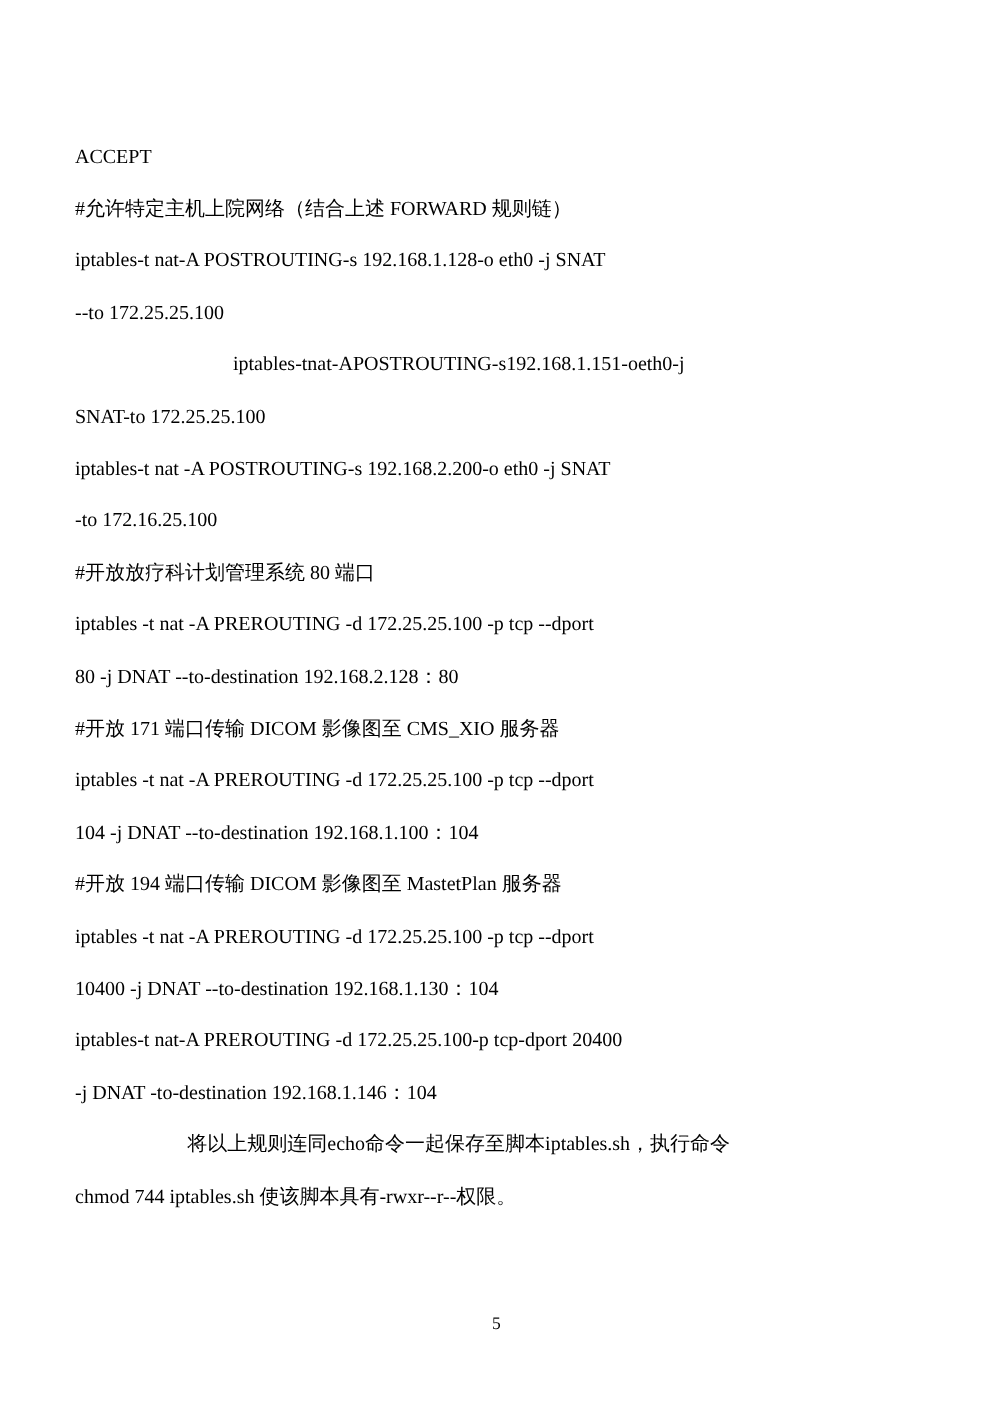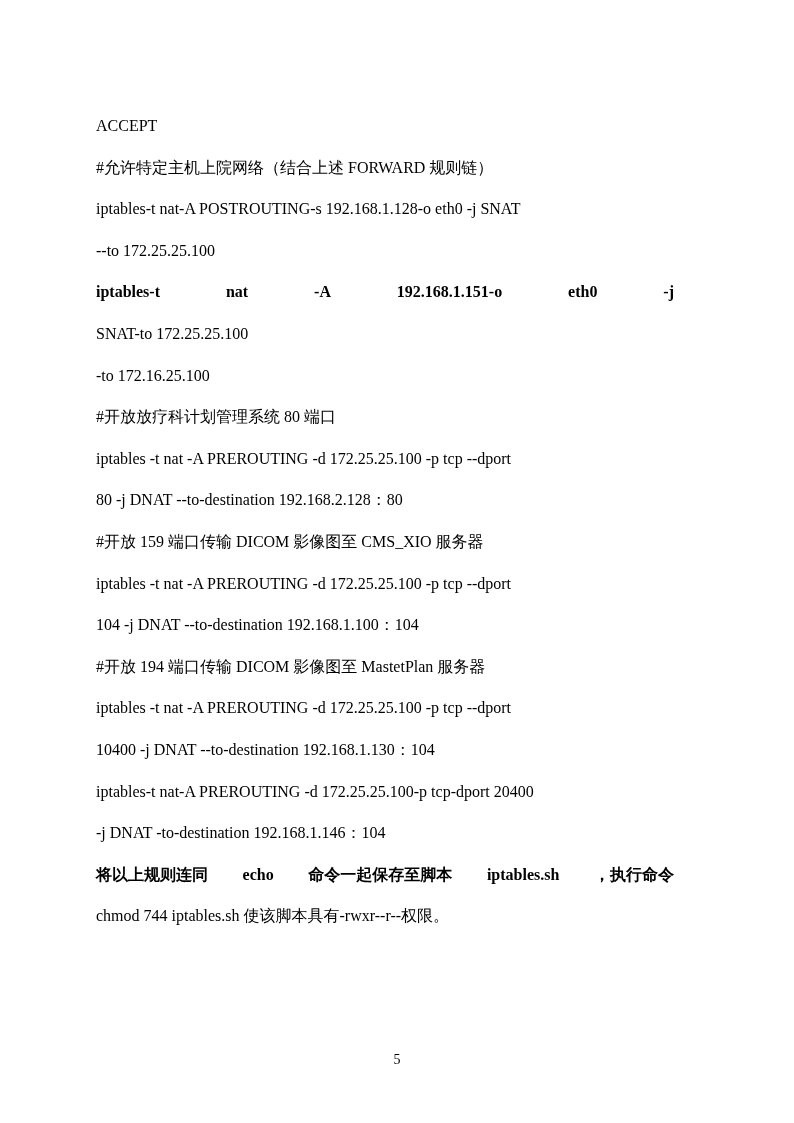--- a/index.html
+++ b/index.html
@@ -7,30 +7,29 @@
     padding: 0;
     width: 794px;
     height: 1123px;
     background: #ffffff;
     font-family: "SimSun", "宋体", serif;
     font-size: 16px;
     color: #000000;
     position: relative;
   }
   .page-content {
-    padding: 105px 120px 0 96px;
+    padding: 105px 120px 0 60px;
     line-height: 2.6;
   }
   .line {
     white-space: nowrap;
   }
   .line.justify {
     display: flex;
-    justify-content: space-between;
-    font-weight: bold;
+    justify-content: center;
   }
   .line.justify > span {
     white-space: nowrap;
   }
   .page-number {
     position: absolute;
     bottom: 55px;
     left: 0;
     width: 100%;
     text-align: center;
@@ -43,30 +42,32 @@
 
 <div class="page-content" id="content">
     <div class="line">ACCEPT</div>
     <div class="line">#允许特定主机上院网络（结合上述 FORWARD 规则链）</div>
     <div class="line">iptables-t nat-A POSTROUTING-s 192.168.1.128-o eth0 -j SNAT</div>
     <div class="line">--to 172.25.25.100</div>
     <div class="line justify">
       <span>iptables-t</span>
       <span>nat</span>
       <span>-A</span>
+      <span>POSTROUTING-s</span>
       <span>192.168.1.151-o</span>
       <span>eth0</span>
       <span>-j</span>
     </div>
     <div class="line">SNAT-to 172.25.25.100</div>
+    <div class="line">iptables-t nat -A POSTROUTING-s 192.168.2.200-o eth0 -j SNAT</div>
     <div class="line">-to 172.16.25.100</div>
     <div class="line">#开放放疗科计划管理系统 80 端口</div>
     <div class="line">iptables -t nat -A PREROUTING -d 172.25.25.100 -p tcp --dport</div>
     <div class="line">80 -j DNAT --to-destination 192.168.2.128：80</div>
-    <div class="line">#开放 159 端口传输 DICOM 影像图至 CMS_XIO 服务器</div>
+    <div class="line">#开放 171 端口传输 DICOM 影像图至 CMS_XIO 服务器</div>
     <div class="line">iptables -t nat -A PREROUTING -d 172.25.25.100 -p tcp --dport</div>
     <div class="line">104 -j DNAT --to-destination 192.168.1.100：104</div>
     <div class="line">#开放 194 端口传输 DICOM 影像图至 MastetPlan 服务器</div>
     <div class="line">iptables -t nat -A PREROUTING -d 172.25.25.100 -p tcp --dport</div>
     <div class="line">10400 -j DNAT --to-destination 192.168.1.130：104</div>
     <div class="line">iptables-t nat-A PREROUTING -d 172.25.25.100-p tcp-dport 20400</div>
     <div class="line">-j DNAT -to-destination 192.168.1.146：104</div>
     <div class="line justify">
       <span>将以上规则连同</span>
       <span>echo</span>

